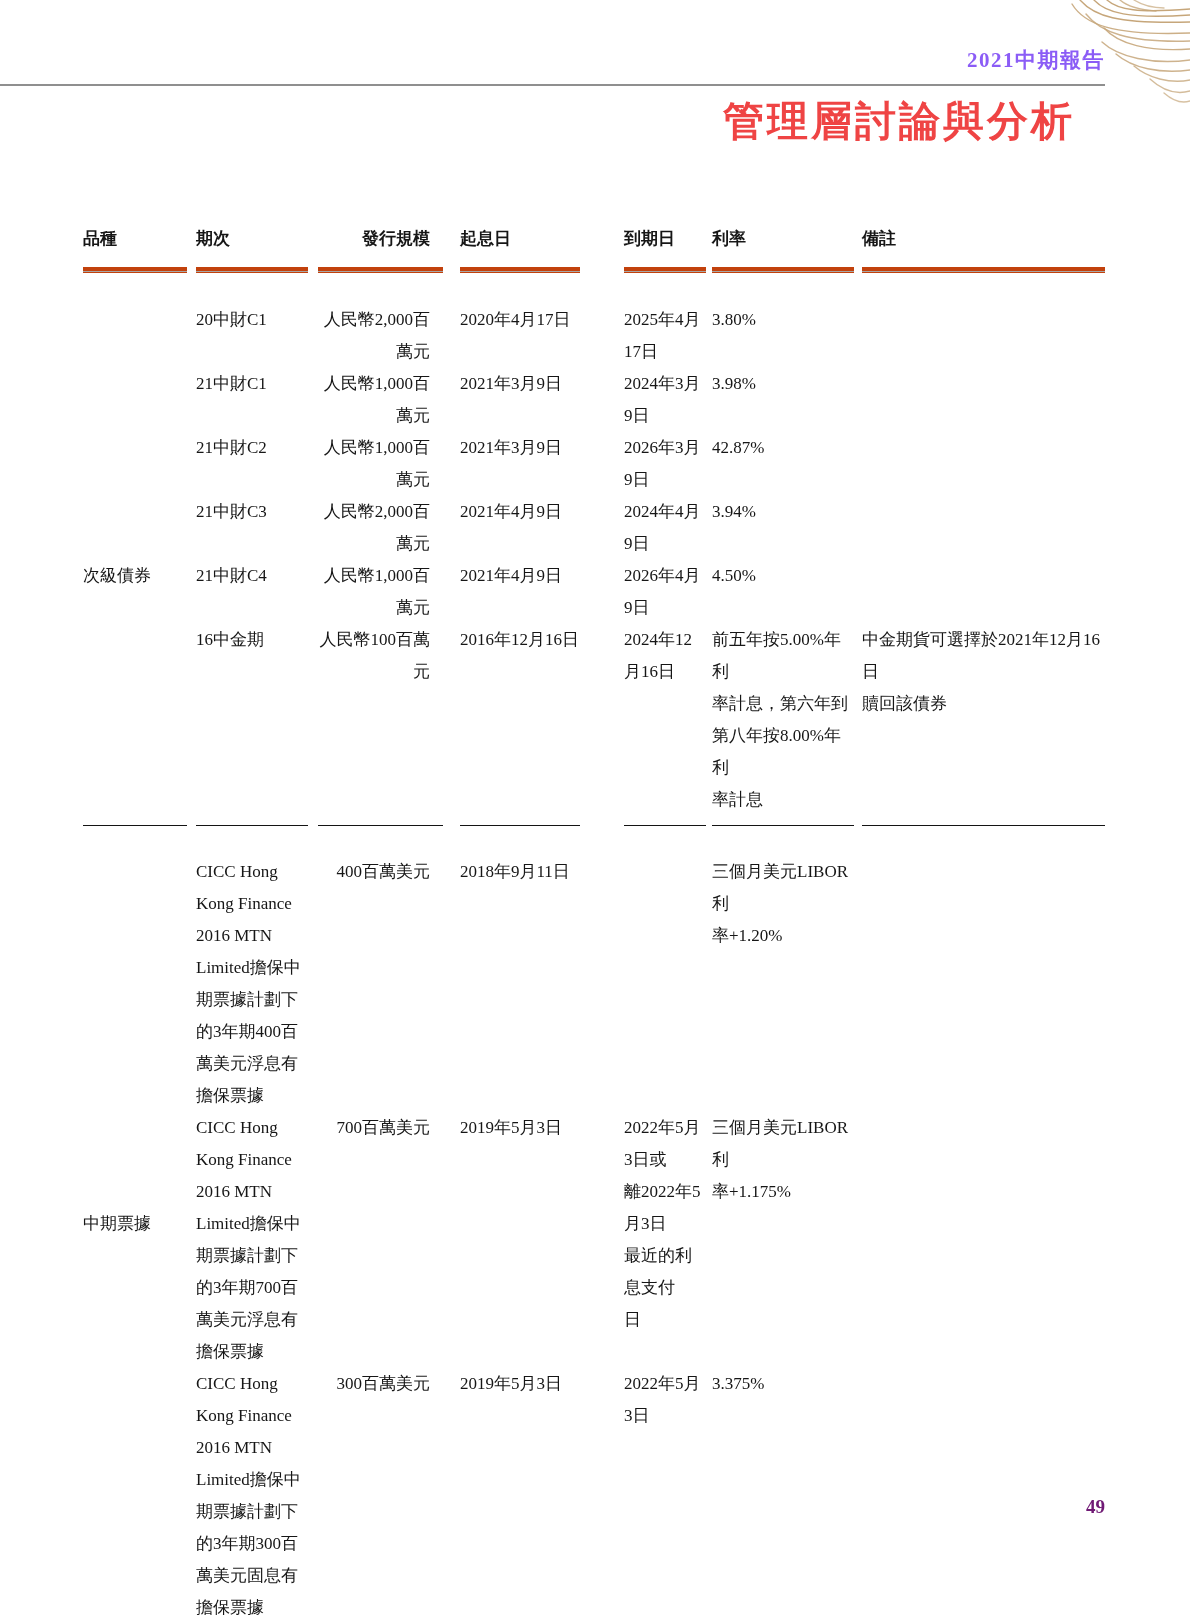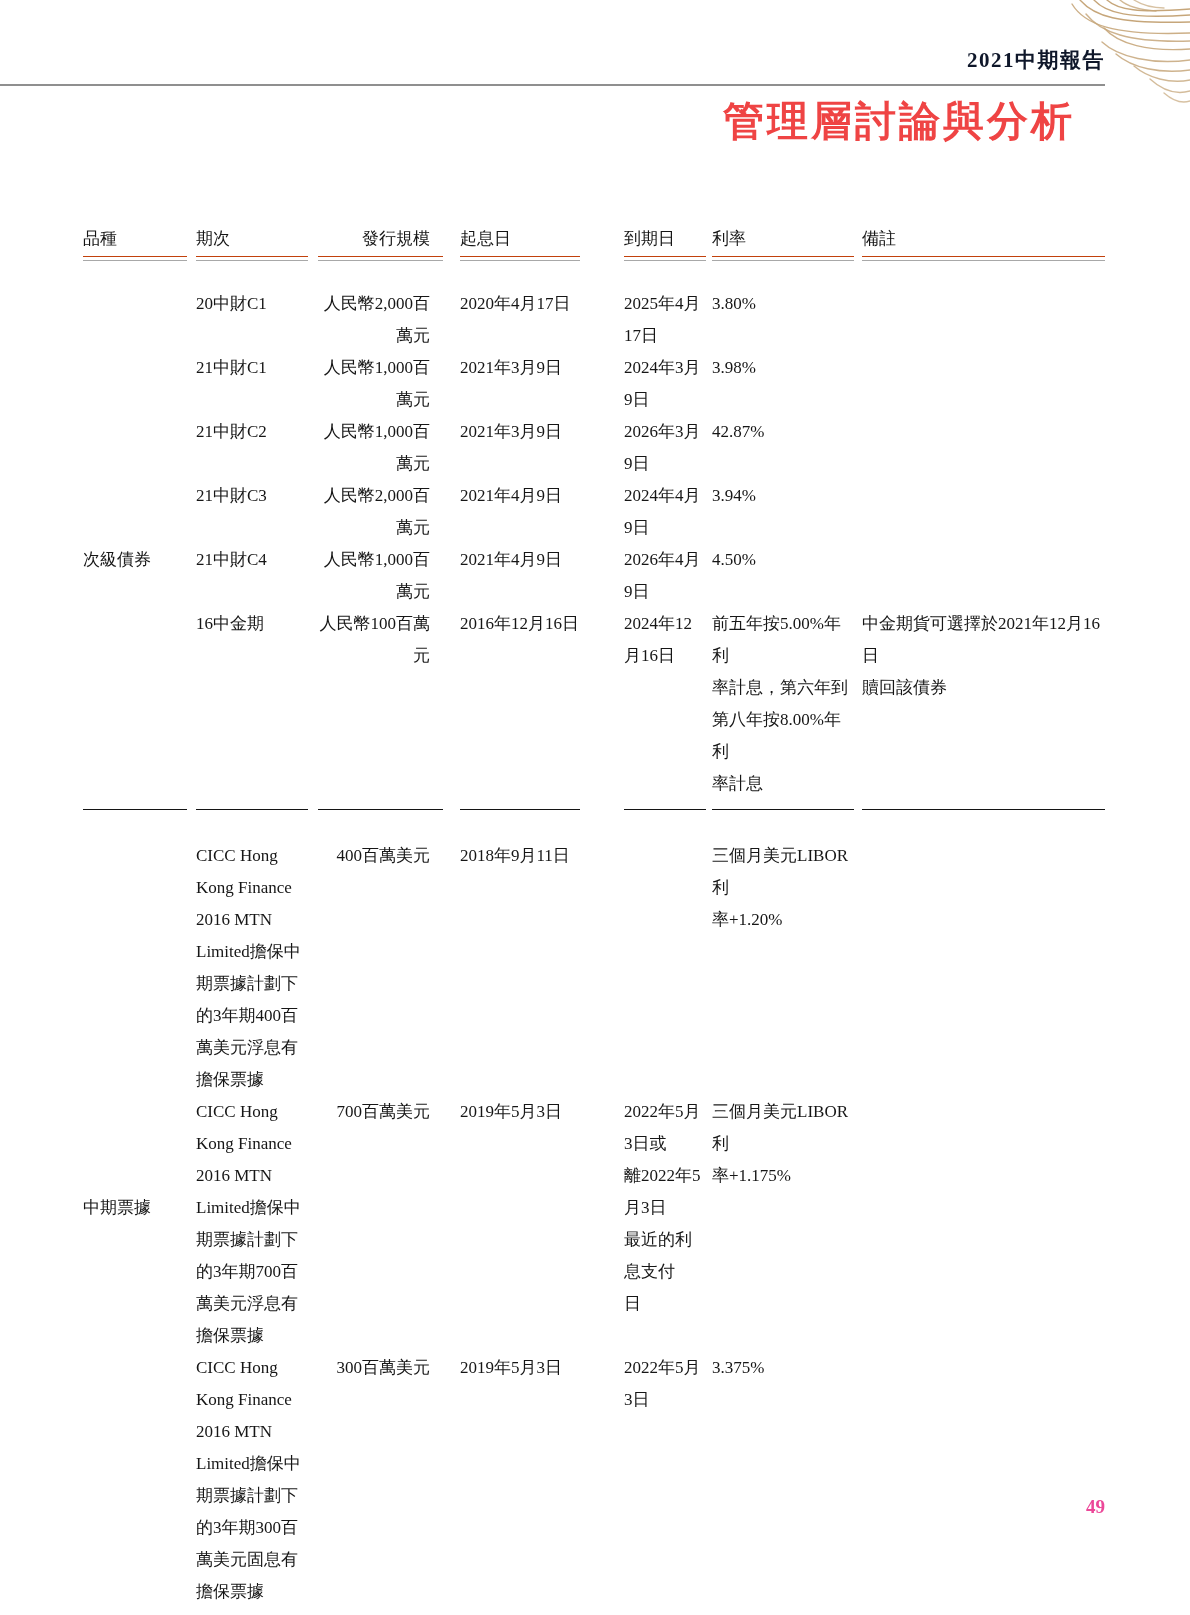--- a/index.html
+++ b/index.html
@@ -4,21 +4,21 @@
 <style>
   html,body { margin:0; padding:0; background:#e8e8e8; }
   .page {
     position:relative; width:1190px; height:1615px; margin:0 auto;
     background:#ffffff; overflow:hidden;
     font-family:"Liberation Serif","DejaVu Serif",serif; color:#161616;
   }
   .wave { position:absolute; top:0; right:0; width:138px; height:110px; }
   .report-label {
     position:absolute; top:46px; right:85px;
-    font-size:21px; font-weight:700; letter-spacing:1.5px; color:#0f172a;
+    font-size:21px; font-weight:700; letter-spacing:1.5px; color:#8b5cf6;
   }
   .header-rule { position:absolute; top:84px; left:0; width:1105px; height:2px; background:#8f8f8f; }
   .page-title {
     position:absolute; top:94px; right:115px; margin:0;
     font-size:41px; font-weight:700; letter-spacing:3px; color:#ef4444;
   }
   .bond-table {
     position:absolute; left:83px; top:226px; width:1022px;
     font-size:17px; line-height:32px;
   }
@@ -30,34 +30,34 @@
   .cell { white-space:pre-line; }
   .c1 { grid-column:1; }
   .c2 { grid-column:3; }
   .c3 { grid-column:5; text-align:right; padding-right:13px; }
   .c4 { grid-column:7; }
   .c5 { grid-column:9;margin-left:36px; }
   .c6 { grid-column:11; }
   .c7 { grid-column:13; }
   .thead { line-height:26px; }
   .thead .cell {
-    font-weight:400; position:relative;
-    border-bottom:1px solid #c2410c; padding-bottom:4px;
+    font-weight:700; position:relative;
+    border-bottom:6px solid #c2410c; padding-bottom:15px;
   }
   .thead .cell::after {
     content:""; position:absolute; left:0; right:0; bottom:-5px;
     height:1px; background:#a8a8a8;
   }
   .sec1 { padding-top:31px; padding-bottom:9px; }
   .sec2 { padding-top:30px; padding-bottom:9px; }
   .rule-row .cell { border-top:1.5px solid #141414; height:0; }
   .cat2 { padding-top:96px; }
   .page-number {
     position:absolute; top:1496px; right:85px;
-    font-size:19px; font-weight:700; color:#ec4899;
+    font-size:19px; font-weight:700; color:#701a75;
   }
 </style>
 </head>
 <body>
 
 <div class="page">
 
   <svg class="wave" viewBox="0 0 138 110" fill="none" xmlns="http://www.w3.org/2000/svg">
     <g stroke="#c6a67a" stroke-width="1.4" stroke-linecap="round" fill="none">
       <path d="M28,0 C42,16 64,24 138,22"></path>

